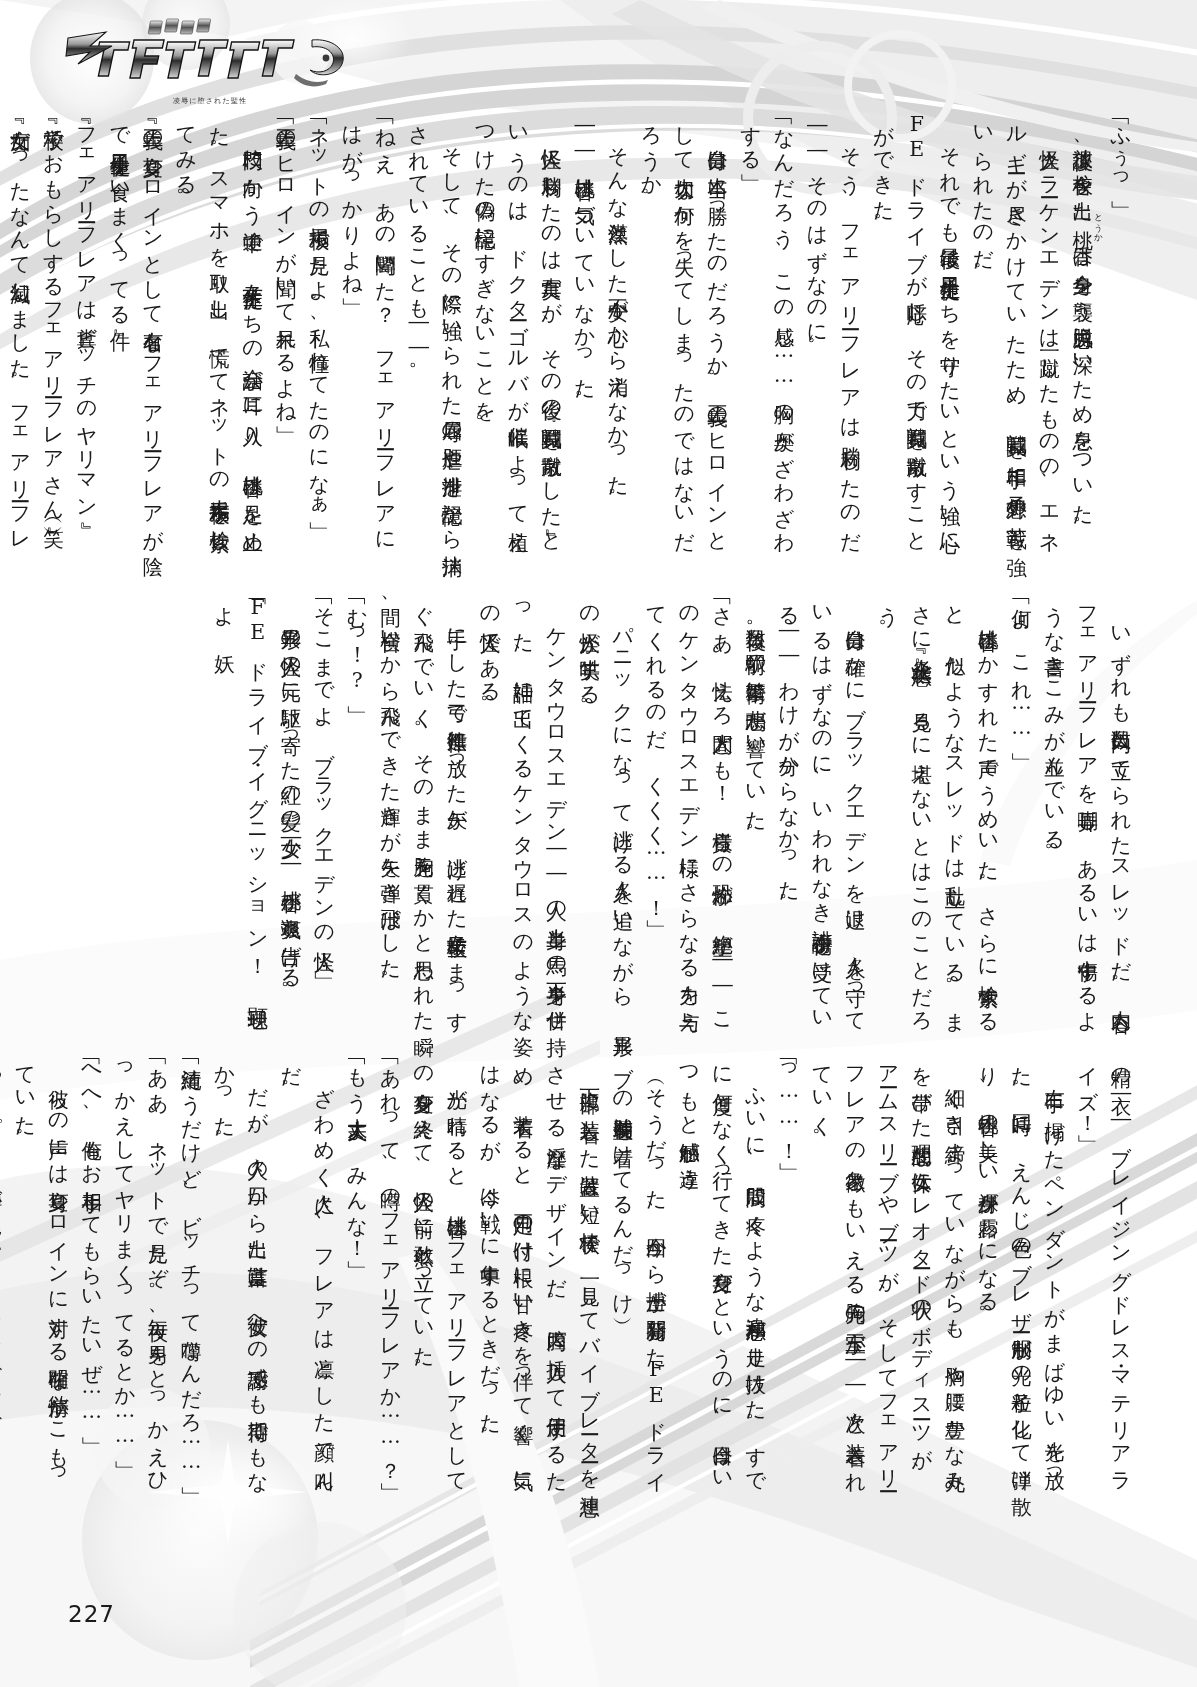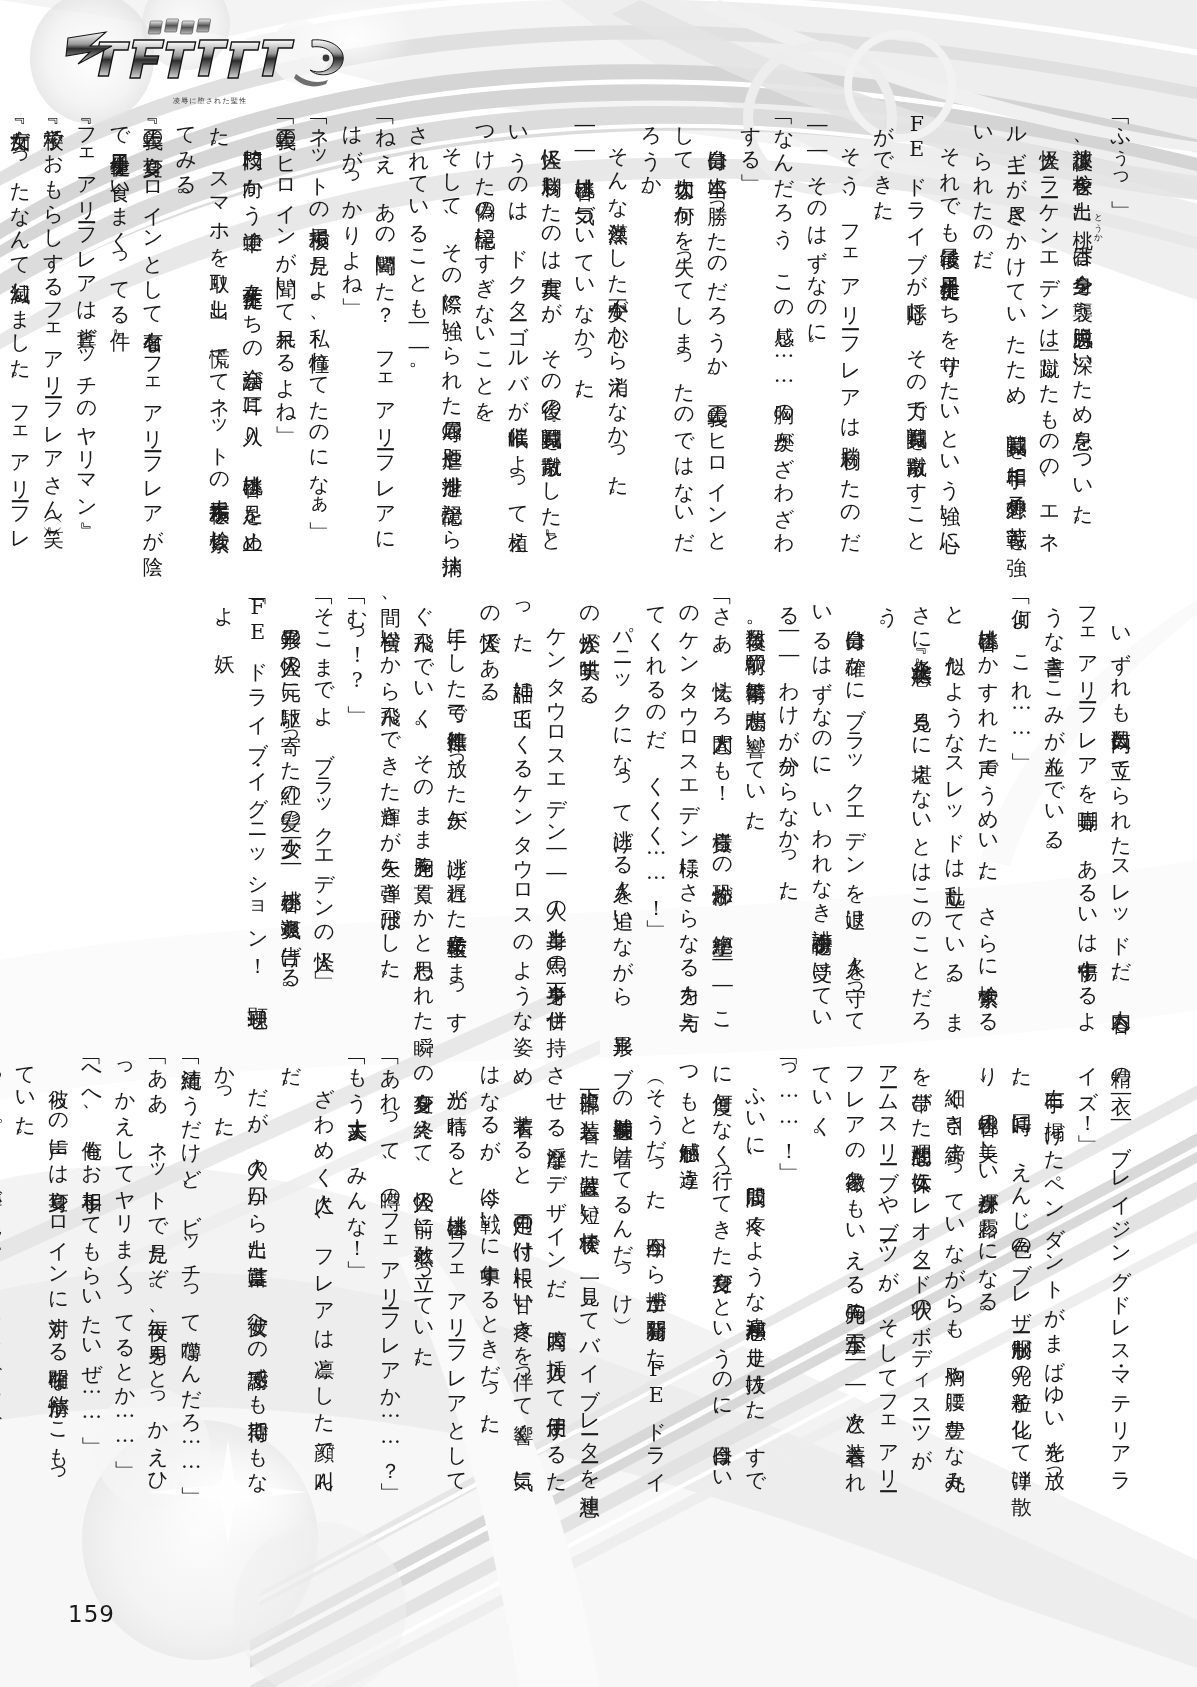--- a/index.html
+++ b/index.html
@@ -239,13 +239,13 @@
   <p>「もう大丈夫よ、みんな！」</p>
   <p class="ind">ざわめく人々に、フレアは凛とした顔で叫んだ。</p>
   <p class="ind">だが、人々の口から出た言葉は、彼女への感謝でも期待でもなかった。</p>
   <p>「清純そうだけど、ビッチって噂なんだろ……」</p>
   <p>「ああ、ネットで見たぞ。毎夜、男をとっかえひっかえしてヤリまくってるとか……」</p>
   <p>「へへ、俺もお相手してもらいたいぜ……」</p>
   <p class="ind">彼らの声には変身ヒロインに対する明確な欲情がこもっていた。</p>
   <p>（やっぱり、噂が尾を引いてる……だけど！）</p>
 </div>
 
-<div id="page-number">159</div>
+<div id="page-number">227</div>
 
 </body></html>

